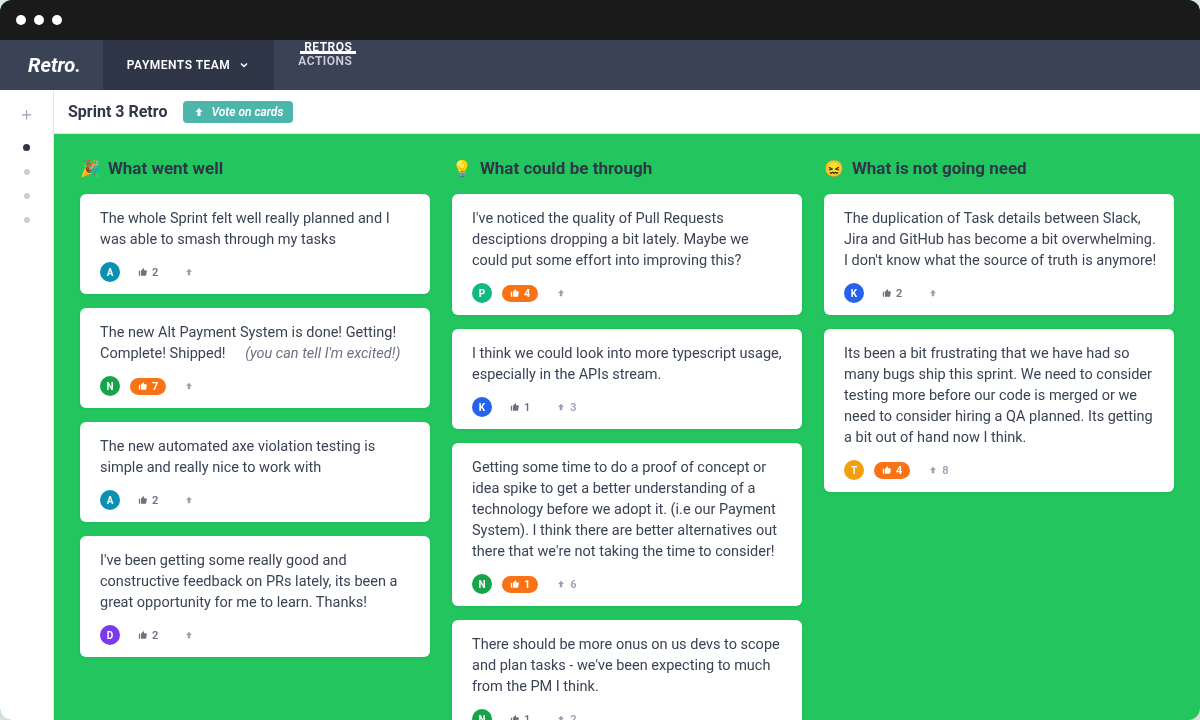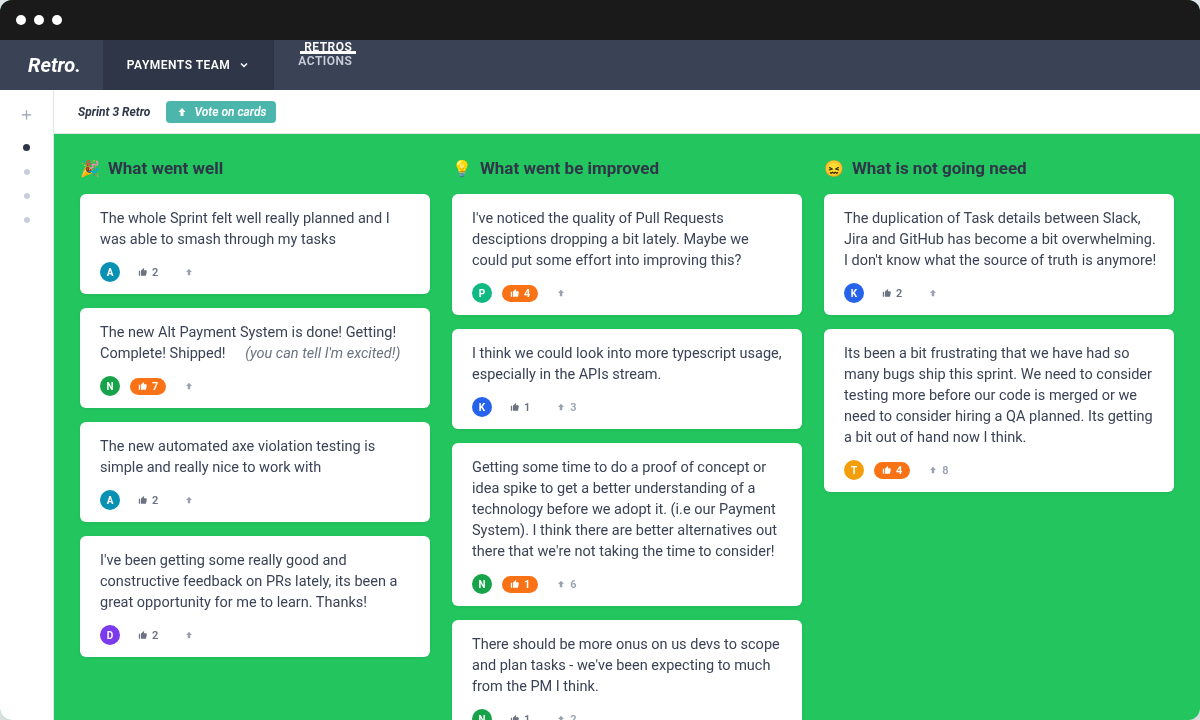--- a/index.html
+++ b/index.html
@@ -16,21 +16,21 @@
   .tab.active { color: #fff; }
   .tab.active::after { content: ""; position: absolute; left: 14px; right: 14px; bottom: 0; height: 3px; background: #fff; }
   .subbar { height: 44px; background: #fff; display: flex; align-items: center; padding: 0 0 0 14px; border-bottom: 1px solid #e2e5ea; }
   .sidebar { width: 54px; background: #fff; border-right: 1px solid #e2e5ea; display: flex; flex-direction: column; align-items: center; padding-top: 12px; gap: 18px; }
   .sidebar .plus { color: #9aa2b1; font-size: 18px; cursor: pointer; }
   .navdot { width: 6px; height: 6px; border-radius: 50%; background: #c9ced9; }
   .navdot.active { background: #2e3648; width: 7px; height: 7px; }
   .content-wrap { display: flex; height: calc(720px - 40px - 50px); }
   .main { flex: 1; overflow: auto; }
   .subbar-inner { display: flex; align-items: center; gap: 16px; }
-  .retro-title { font-weight: 700; font-size: 12px; color: #2e3648; margin-left: 10px; font-style: italic; }
+  .retro-title { font-weight: 700; font-size: 16px; color: #2e3648; margin-left: 0; }
   .vote-chip { background: #4db6ac; color: #fff; border-radius: 4px; font-size: 12px; font-weight: 600; padding: 4px 10px; display: flex; align-items: center; gap: 6px; cursor: pointer; font-style: italic; }
   .vote-chip svg { width: 12px; height: 12px; }
   .board { display: flex; gap: 22px; padding: 24px 26px 40px 26px; }
   .column { flex: 1; min-width: 0; }
   .col-head { display: flex; align-items: center; gap: 8px; font-weight: 700; font-size: 17px; color: #2e3648; margin-bottom: 16px; }
   .col-head .emoji { font-size: 16px; }
   .card { background: #fff; border-radius: 6px; padding: 14px 16px 12px 20px; margin-bottom: 14px; box-shadow: 0 1px 3px rgba(40,50,70,0.08); }
   .card-text { font-size: 14.5px; line-height: 1.45; color: #3a4356; }
   .card-text em { color: #6b7280; font-style: italic; margin-left: 16px; }
   .card-meta { display: flex; align-items: center; gap: 10px; margin-top: 12px; }
@@ -179,21 +179,21 @@
                       <path d="M12 4l7 8h-4v8h-6v-8H5z"></path>
                     </svg>
                   </span>
                 </span>
               </div>
             </div>
           </div>
           <div class="column">
             <div class="col-head">
               <span class="emoji">💡</span>
-              <span>What went be improved</span>
+              <span>What could be through</span>
             </div>
             <div class="card">
               <div class="card-text"><span>I've noticed the quality of Pull Requests desciptions dropping a bit lately. Maybe we could put some effort into improving this?</span></div>
               <div class="card-meta">
                 <div class="avatar av-P">P</div>
                 <span class="pill orange">
                   <span style="display: inline-flex;">
                     <svg viewBox="0 0 24 24" fill="currentColor" width="10" height="10">
                       <path d="M2 21h3V9H2v12zm19-11c0-1.1-.9-2-2-2h-5l.8-4.1c.05-.25 0-.52-.13-.74-.3-.5-1-.6-1.45-.2L7 9v12h10.5c.9 0 1.67-.6 1.92-1.46L21 12v-2z"></path>
                     </svg>

